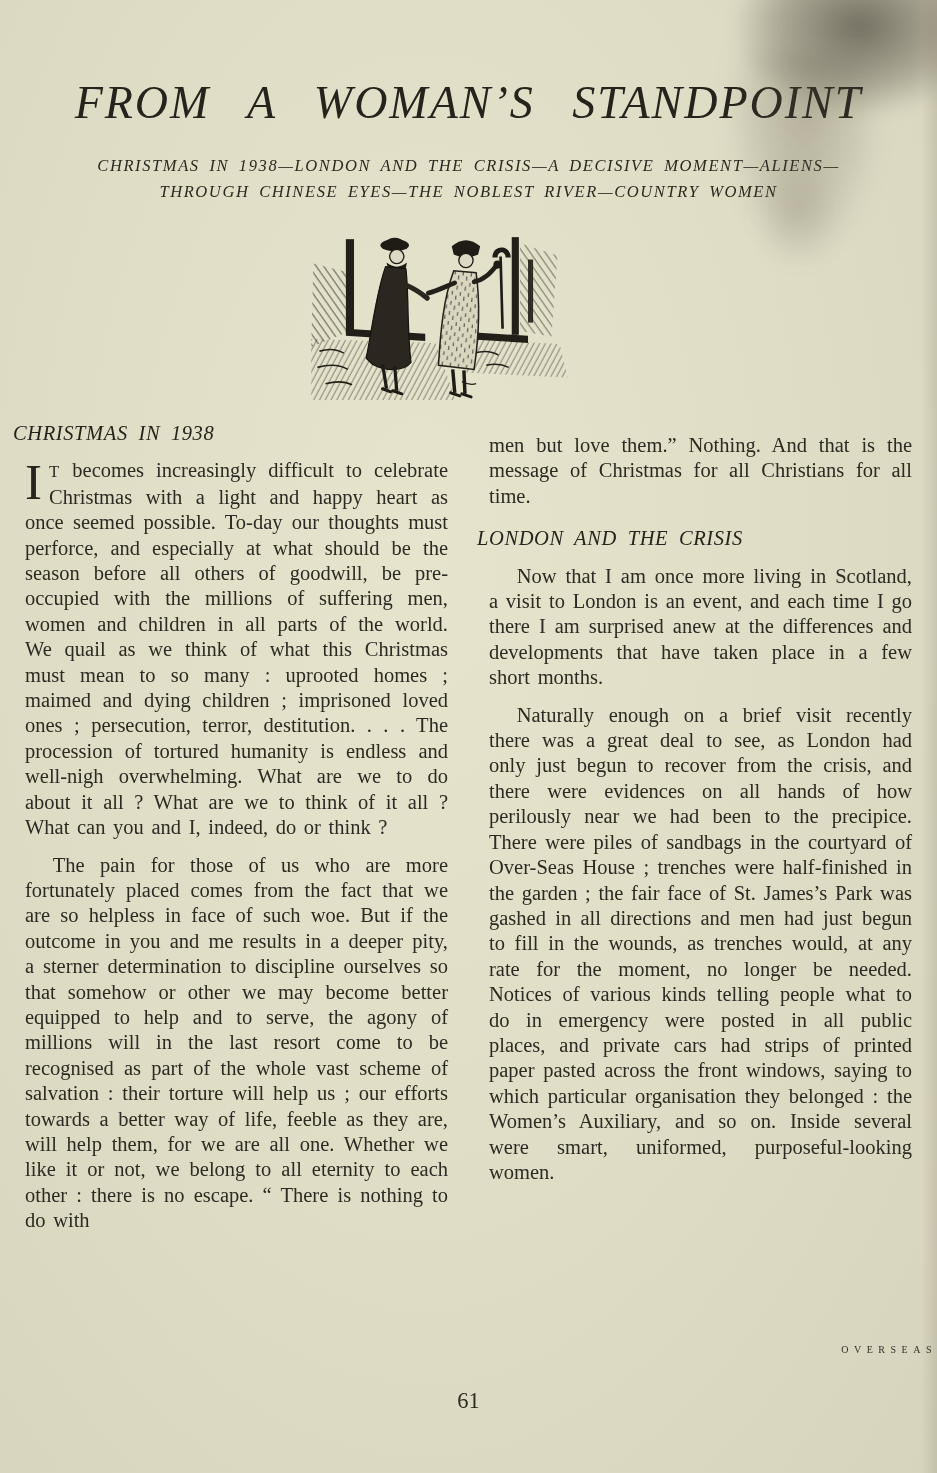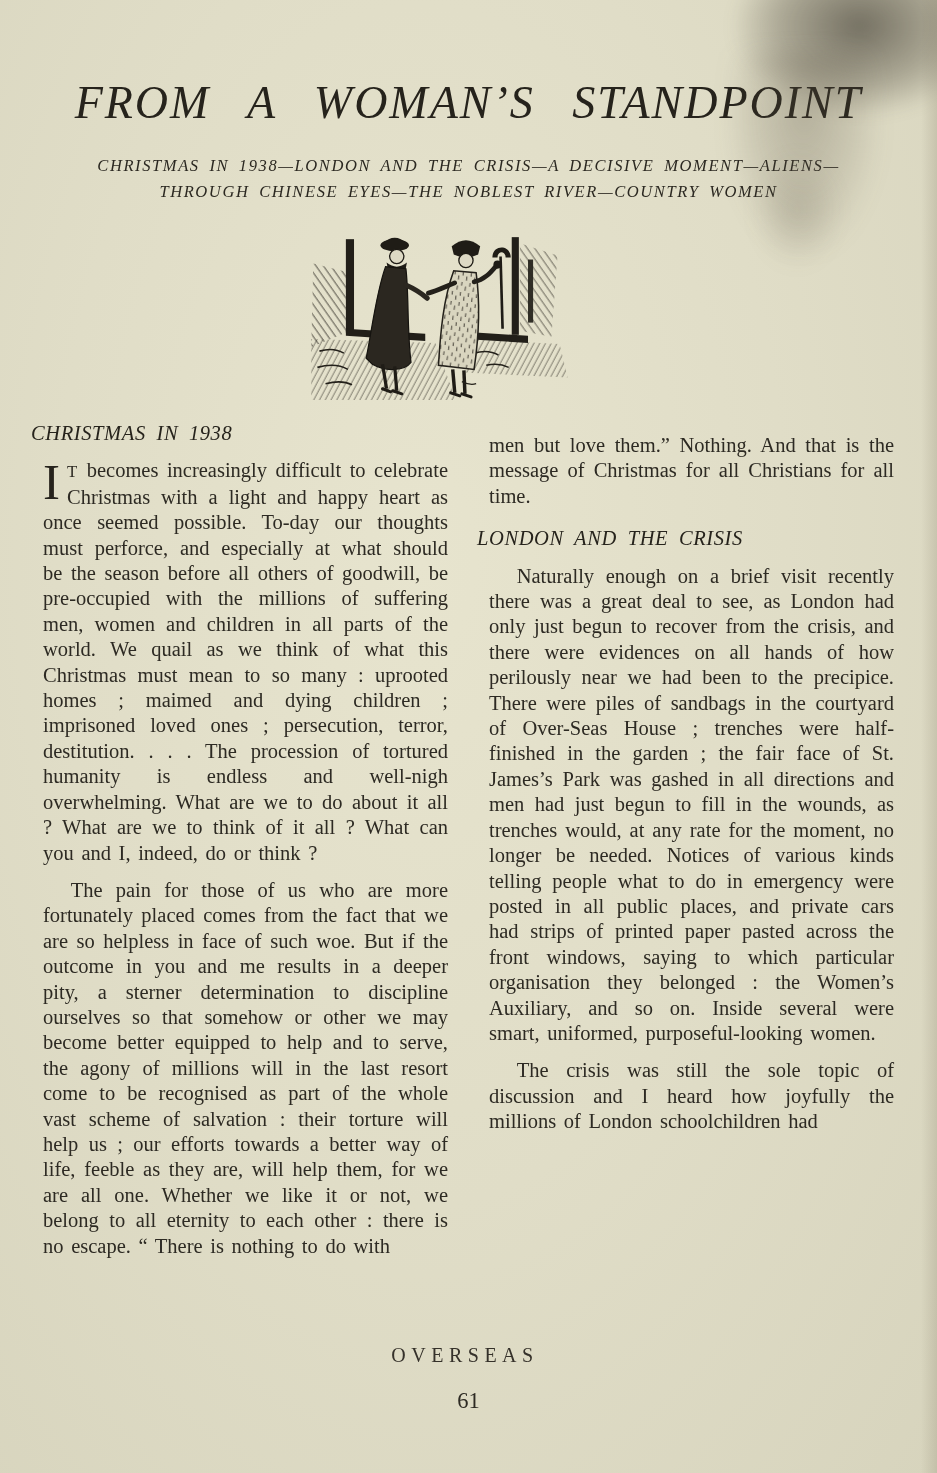--- a/index.html
+++ b/index.html
@@ -56,21 +56,21 @@
     margin-top: 24px;
     height: 176px;
     display: flex;
     justify-content: center;
     align-items: flex-start;
   }
 
   .columns {
     display: flex;
     gap: 17px;
-    padding: 0 31px;
+    padding: 0 13px;
     margin-top: 16px;
   }
   .col {
     flex: 1;
     text-align: justify;
     font-size: 20.5px;
     line-height: 25.4px;
     color: #2d2a23;
   }
   .col p { margin: 12px; word-spacing: 2.5px; }
@@ -88,23 +88,23 @@
   .dropcap {
     float: left;
     font-size: 51px;
     line-height: 41px;
     padding: 4px 7px 0 0;
     color: #26231c;
   }
   .smallcap-t { font-size: 0.82em; letter-spacing: 1px; }
 
   .footer-magazine {
-    position: absolute; left: 0; right: 7px; top: 1344px;
-    text-align: center;
-    font-size: 20px;
+    position: absolute; left: 0; right: 0; top: 1344px;
+    text-align: right;
+    font-size: 10px;
     letter-spacing: 5.5px;
     color: #35312a;
   }
   .page-number {
     position: absolute; left: 0; right: 0; top: 1388px;
     text-align: center;
     font-size: 22.5px;
     color: #2d2a23;
   }
 </style>
@@ -185,21 +185,21 @@
   <div class="columns">
     <div class="col left-col">
       <div class="section-heading">CHRISTMAS IN 1938</div>
       <p><span class="dropcap">I</span><span class="smallcap-t">T</span><span> becomes increasingly difficult to celebrate Christmas with a light and happy heart as once seemed possible. To-day our thoughts must perforce, and especially at what should be the season before all others of goodwill, be pre-occupied with the millions of suffering men, women and children in all parts of the world. We quail as we think of what this Christmas must mean to so many : uprooted homes ; maimed and dying children ; imprisoned loved ones ; persecution, terror, destitution. . . . The procession of tortured humanity is endless and well-nigh overwhelming. What are we to do about it all ? What are we to think of it all ? What can you and I, indeed, do or think ?</span></p>
       <p class="indent">The pain for those of us who are more fortunately placed comes from the fact that we are so helpless in face of such woe. But if the outcome in you and me results in a deeper pity, a sterner determination to discipline ourselves so that somehow or other we may become better equipped to help and to serve, the agony of millions will in the last resort come to be recognised as part of the whole vast scheme of salvation : their torture will help us ; our efforts towards a better way of life, feeble as they are, will help them, for we are all one. Whether we like it or not, we belong to all eternity to each other : there is no escape. “ There is nothing to do with</p>
     </div>
 
     <div class="col right-col">
       <p>men but love them.” Nothing. And that is the message of Christmas for all Christians for all time.</p>
       <div class="section-heading">LONDON AND THE CRISIS</div>
+      <p class="indent">Now that I am once more living in Scotland, a visit to London is an event, and each time I go there I am surprised anew at the differences and developments that have taken place in a few short months.</p>
       <p class="indent">Naturally enough on a brief visit recently there was a great deal to see, as London had only just begun to recover from the crisis, and there were evidences on all hands of how perilously near we had been to the precipice. There were piles of sandbags in the courtyard of Over-Seas House ; trenches were half-finished in the garden ; the fair face of St. James’s Park was gashed in all directions and men had just begun to fill in the wounds, as trenches would, at any rate for the moment, no longer be needed. Notices of various kinds telling people what to do in emergency were posted in all public places, and private cars had strips of printed paper pasted across the front windows, saying to which particular organisation they belonged : the Women’s Auxiliary, and so on. Inside several were smart, uniformed, purposeful-looking women.</p>
-      <p class="indent">The crisis was still the sole topic of discussion and I heard how joyfully the millions of London schoolchildren had</p>
     </div>
   </div>
 
   <div class="footer-magazine">OVERSEAS</div>
   <div class="page-number">61</div>
 
 </div>
 
 </body></html>

